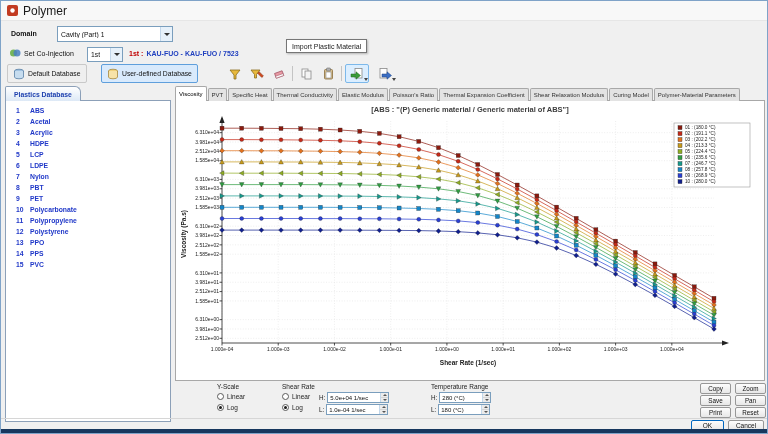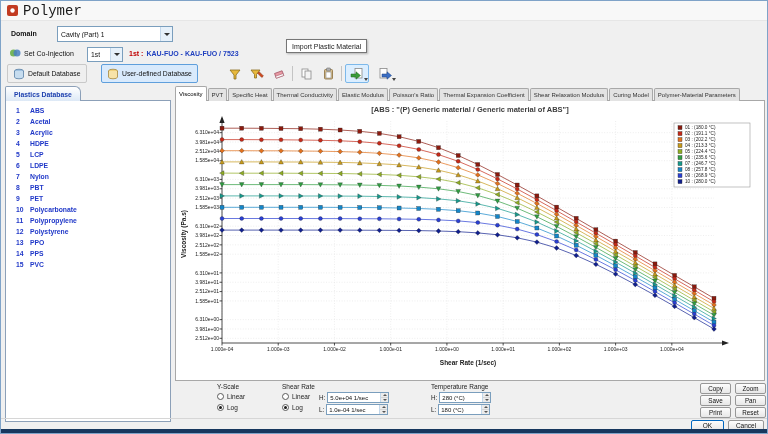--- a/index.html
+++ b/index.html
@@ -1,21 +1,21 @@
 <!DOCTYPE html>
 <html><head>
 <meta charset="utf-8">
 <style>
   *{box-sizing:border-box;margin:0;padding:0;}
   html,body{width:768px;height:434px;overflow:hidden;}
   body{font-family:"Liberation Sans",sans-serif;background:#f0f0f0;position:relative;}
   .win{position:absolute;inset:0;border:1px solid #7fa3c8;background:#f0f0f0;}
   
   .titlebar{position:absolute;left:0;top:0;right:0;height:20px;background:#f8f8f8;border-bottom:1px solid #e6e6e6;display:flex;align-items:center;padding-left:6px;}
-  .title-text{font-size:14px;color:#1a1a1a;margin-left:5px;font-family:Liberation Mono, monospace;}
+  .title-text{font-size:12px;color:#1a1a1a;margin-left:5px;}
   
   .lbl{font-size:7px;color:#111;}
   .bold{font-weight:bold;}
   .sel{position:absolute;background:#fff;border:1px solid #7a9ebd;display:flex;align-items:center;font-size:6.8px;color:#111;padding-left:3px;}
   .sel .sval{white-space:nowrap;overflow:hidden;}
   .sel .sc{margin-left:auto;width:12px;align-self:stretch;background:#e7f1fa;border-left:1px solid #c3d7ea;display:flex;align-items:center;justify-content:center;}
   .sel .sc::after{content:"";border-left:3px solid transparent;border-right:3px solid transparent;border-top:3.5px solid #333;}
   .info{position:absolute;left:128px;top:49px;font-size:7px;font-weight:bold;white-space:nowrap;}
   .info .pre{color:#c00000;margin-right:3px;}
   .info .main{color:#1f3fbf;}

